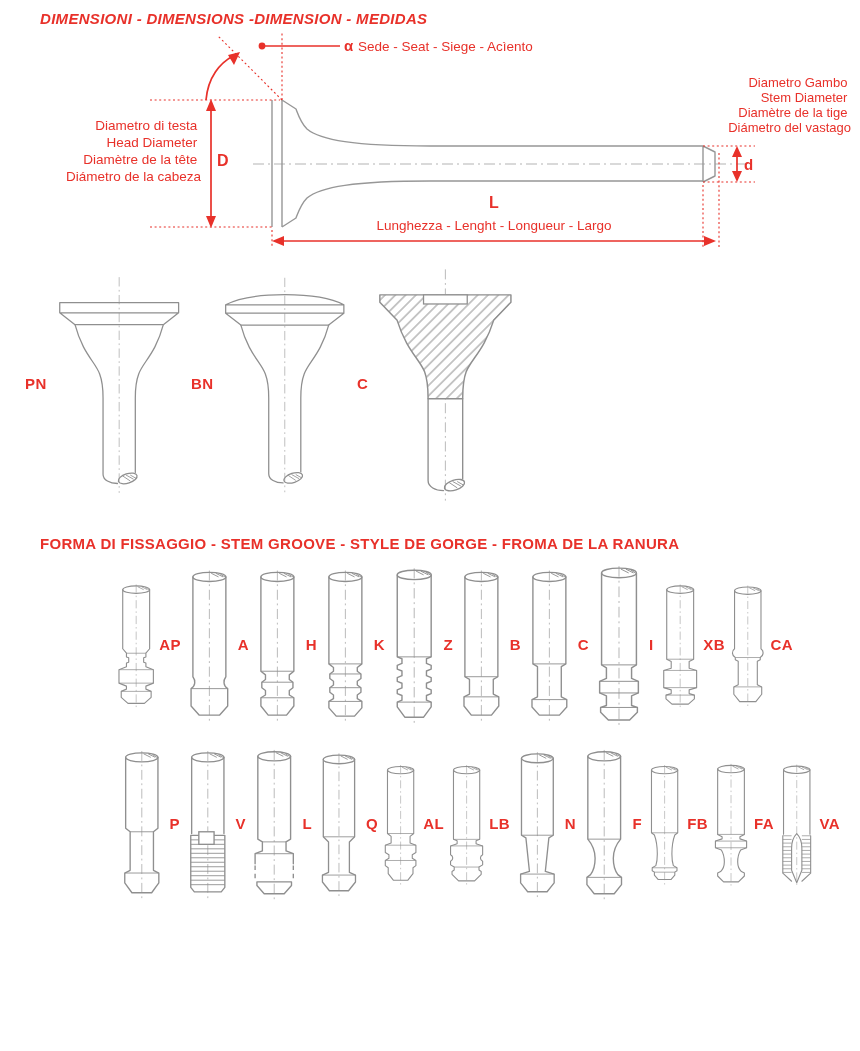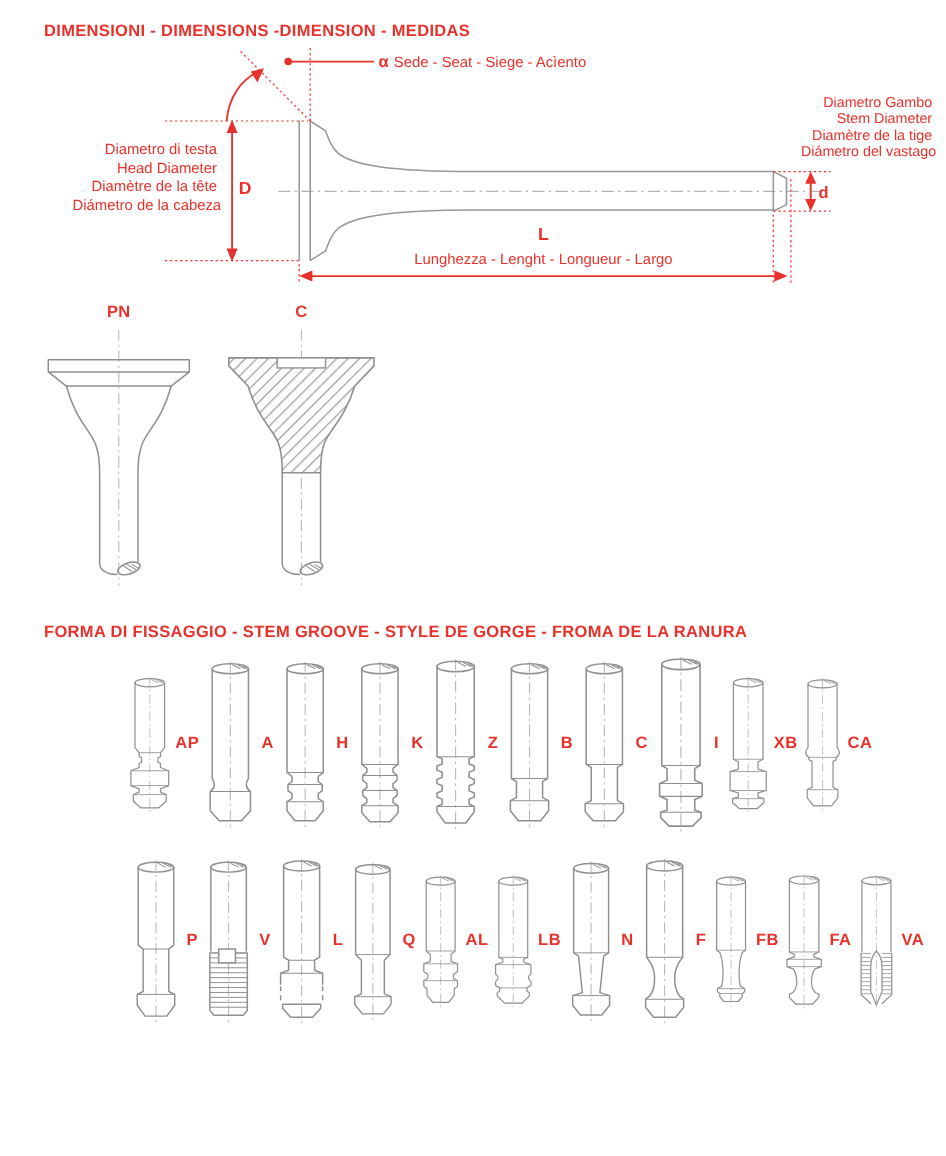--- a/index.html
+++ b/index.html
@@ -1,35 +1,35 @@
 <!DOCTYPE html>
 <html><head>
 <meta charset="utf-8">
 <style>
   html,body{margin:0;padding:0;background:#fff;}
   body{width:860px;height:1051px;overflow:hidden;font-family:"Liberation Sans",sans-serif;position:relative;}
   .sec-title{color:#e8312a;font-weight:bold;font-size:15px;letter-spacing:.3px;margin:0 0 0 40px;}
-  #title1{padding-top:20px;}
+  #title1{padding-top:10px;font-style:italic;}
   #title2{margin-top:22px;}
   #title3{margin-top:30px;}
   svg{display:block;}
   .ol{fill:none;stroke:#8f8f8f;stroke-width:1.5;stroke-linejoin:round;stroke-linecap:round;}
   .olh{stroke:#8f8f8f;stroke-width:1.6;stroke-linejoin:round;}
   .ol2{fill:none;stroke:#979797;stroke-width:1.4;stroke-linejoin:round;}
   .cl{stroke:#b3b3b3;stroke-width:1;stroke-dasharray:11 4 2 4;fill:none;}
   .hl{stroke:#8f8f8f;stroke-width:1;fill:none;}
   .dash{stroke:#8f8f8f;stroke-width:1.5;stroke-dasharray:5 4;fill:none;}
   .rl{stroke:#e8312a;stroke-width:1.7;fill:none;}
   .rd{stroke:#e8312a;stroke-width:1.1;stroke-dasharray:2 2.6;fill:none;}
   .rf{fill:#e8312a;stroke:none;}
   .rt{fill:#e8312a;font-size:13.5px;font-family:"Liberation Sans",sans-serif;}
   .rts{fill:#e8312a;font-size:13px;font-family:"Liberation Sans",sans-serif;}
   .rtb{fill:#e8312a;font-weight:bold;font-family:"Liberation Sans",sans-serif;}
   .head-row{display:flex;margin-left:25px;width:830px;margin-top:6px;}
-  .head-col{width:166px;display:flex;flex-direction:column;align-items:center;}
+  .head-col{width:166px;display:flex;flex-direction:row;align-items:center;}
   .fig-label{color:#e8312a;font-weight:bold;font-size:15px;text-align:center;letter-spacing:.4px;height:21px;}
   .stem-row1{display:flex;margin-left:113px;width:680px;margin-top:12px;}
   .stem-row1 .stem-col{width:68px;}
   .stem-row2{display:flex;margin-left:114px;width:726px;margin-top:14px;}
   .stem-row2 .stem-col{width:66px;}
   .stem-col{display:flex;flex-direction:row;align-items:center;}
   .stem-col svg{width:60px;height:165px;}
   .head-col svg{width:156px;height:240px;}
 </style>
 </head>
@@ -94,20 +94,31 @@
       <svg viewBox="0 0 170 262">
         <line class="cl" x1="85" y1="4" x2="85" y2="258"></line>
         <path class="ol" d="M15 34H155V46H15Z M15 46L33 60H137L155 46"></path>
         <path class="ol" d="M33 60C42 94 57 104 62 118C65 126 66 134 66 146V236C66 243 74 247 83 247"></path>
         <path class="ol" d="M137 60C128 94 113 104 108 118C105 126 104 134 104 146V234"></path>
         <ellipse class="ol" cx="95" cy="241" rx="11.5" ry="5.5" transform="rotate(-18 95 241)"></ellipse>
         <path class="hl" d="M89 238l9 6M93 237l9 5M98 237l7 4"></path>
       </svg>
     </div>
 
+    <div class="head-col">
+      <div class="fig-label">BN</div>
+      <svg viewBox="0 0 170 262">
+        <line class="cl" x1="85" y1="4" x2="85" y2="258"></line>
+        <path class="ol" d="M15 36C45 20 125 20 155 36 M15 36H155 M15 46H155 M15 36V46 M155 36V46 M15 46L33 60H137L155 46"></path>
+        <path class="ol" d="M33 60C42 94 57 104 62 118C65 126 66 134 66 146V236C66 243 74 247 83 247"></path>
+        <path class="ol" d="M137 60C128 94 113 104 108 118C105 126 104 134 104 146V234"></path>
+        <ellipse class="ol" cx="95" cy="241" rx="11.5" ry="5.5" transform="rotate(-18 95 241)"></ellipse>
+        <path class="hl" d="M89 238l9 6M93 237l9 5M98 237l7 4"></path>
+      </svg>
+    </div>
 
 
     <div class="head-col">
       <div class="fig-label">C</div>
       <svg viewBox="0 0 170 262">
         <defs>
           <pattern id="hc" width="8" height="8" patternUnits="userSpaceOnUse" patternTransform="rotate(-45)">
             <rect width="8" height="8" fill="#fff"></rect>
             <line x1="0" y1="4" x2="8" y2="4" stroke="#9a9a9a" stroke-width="1.2"></line>
           </pattern>

